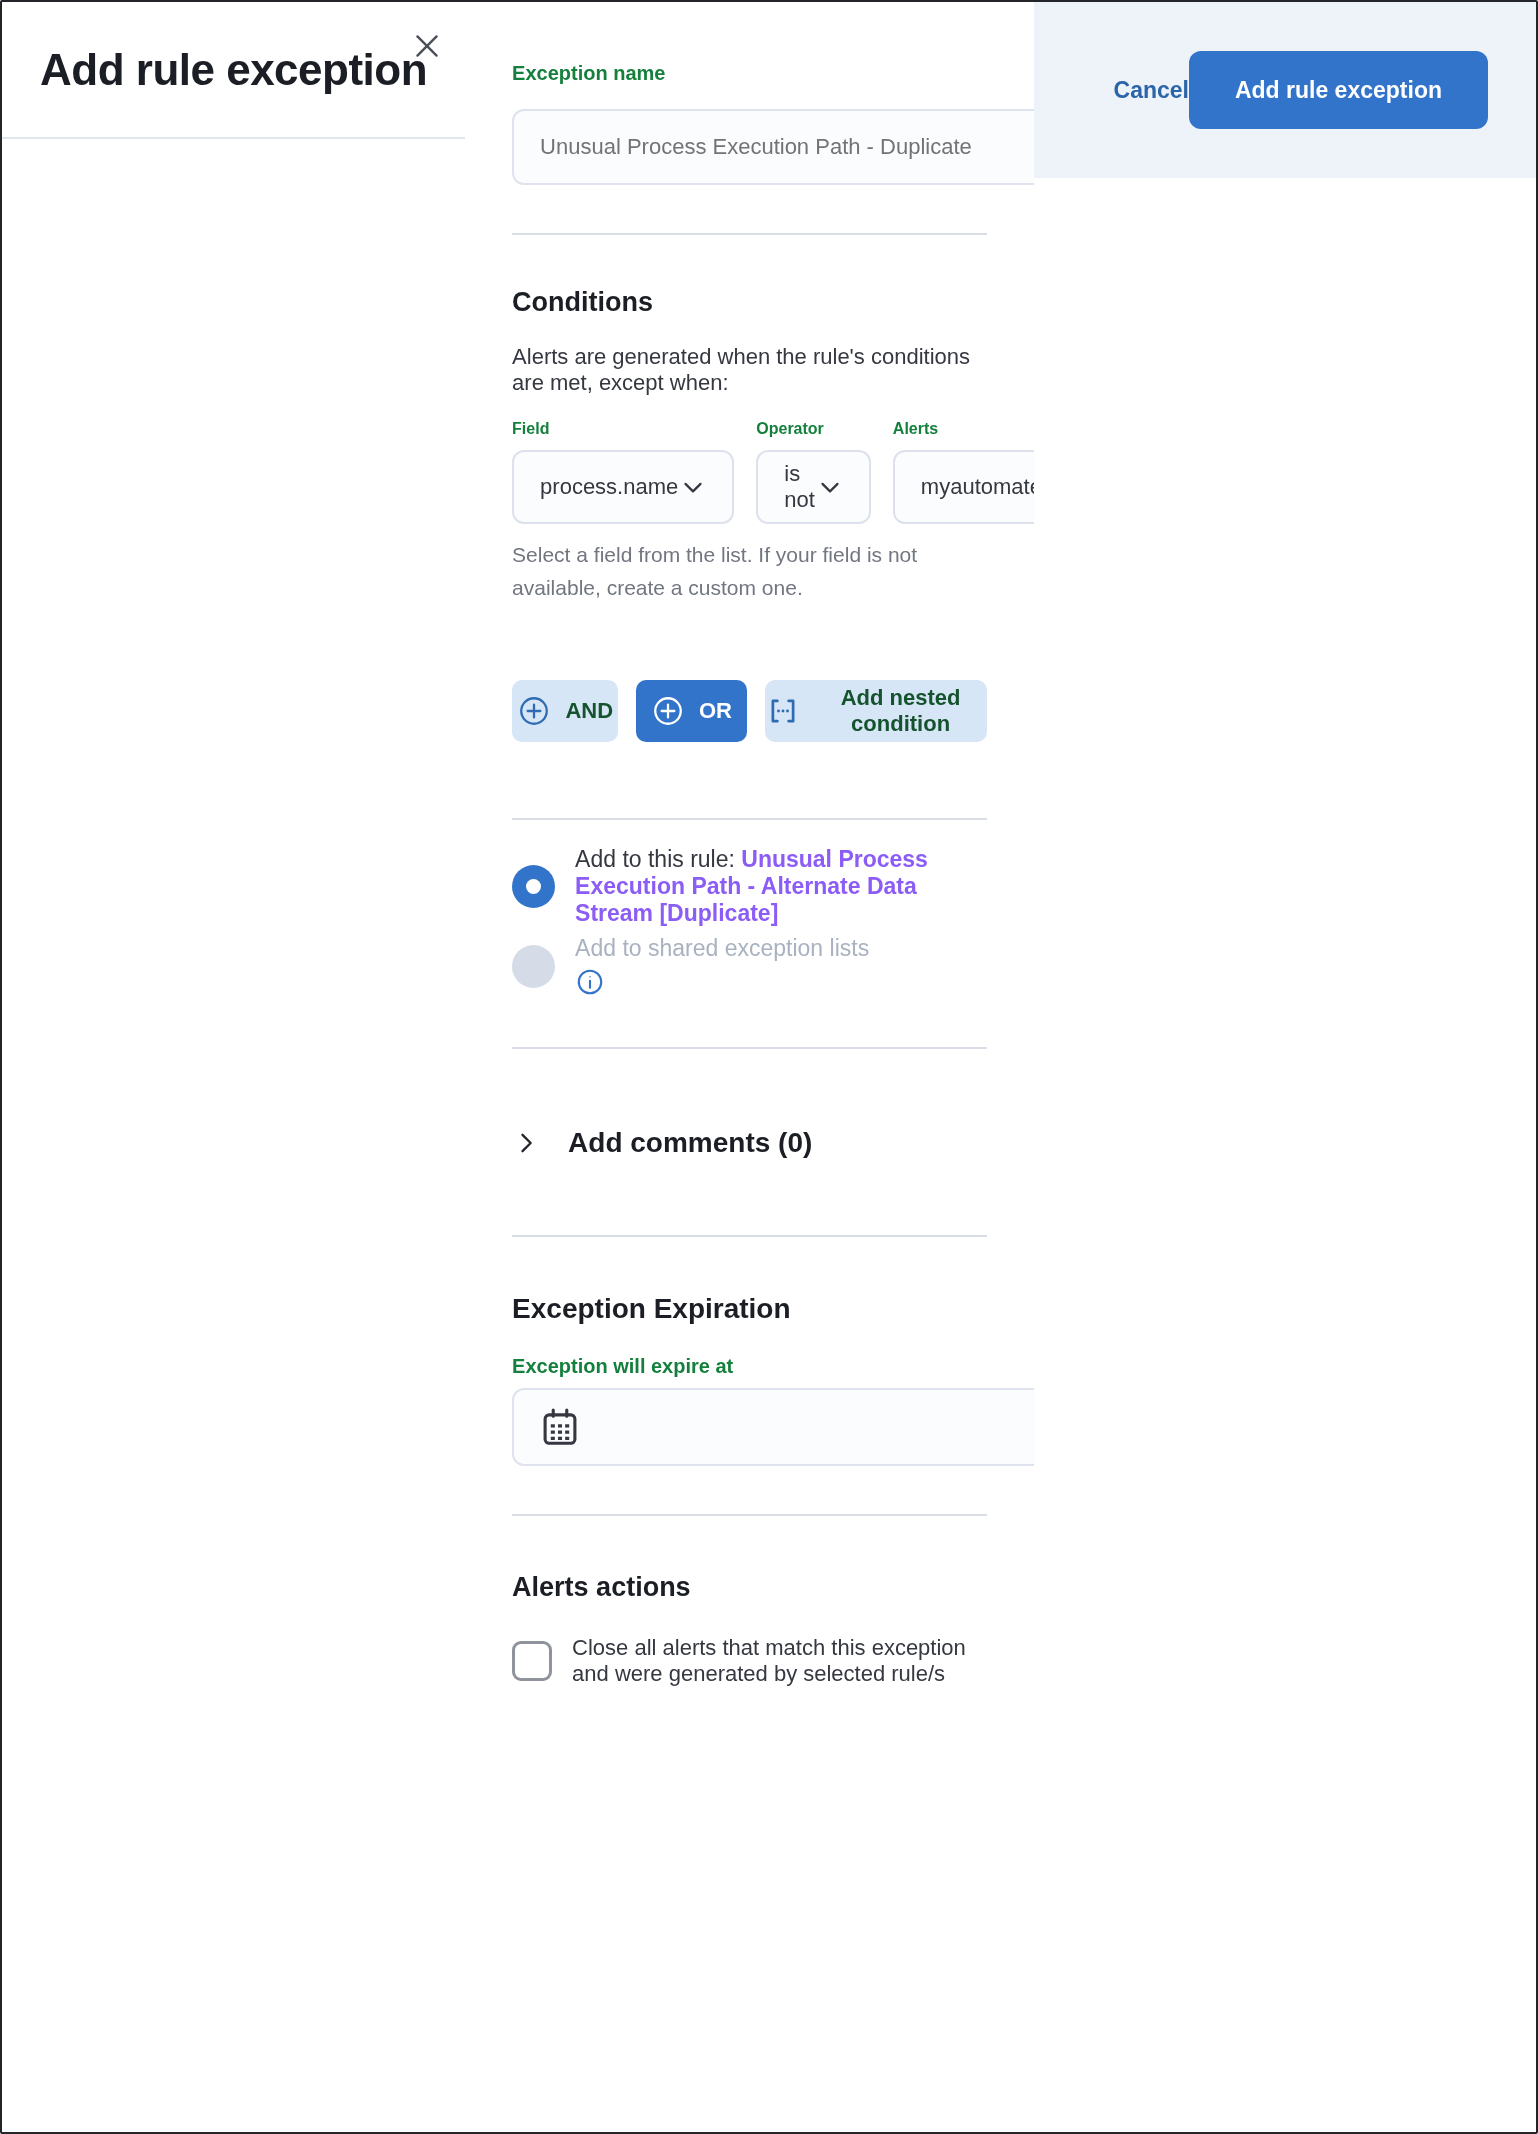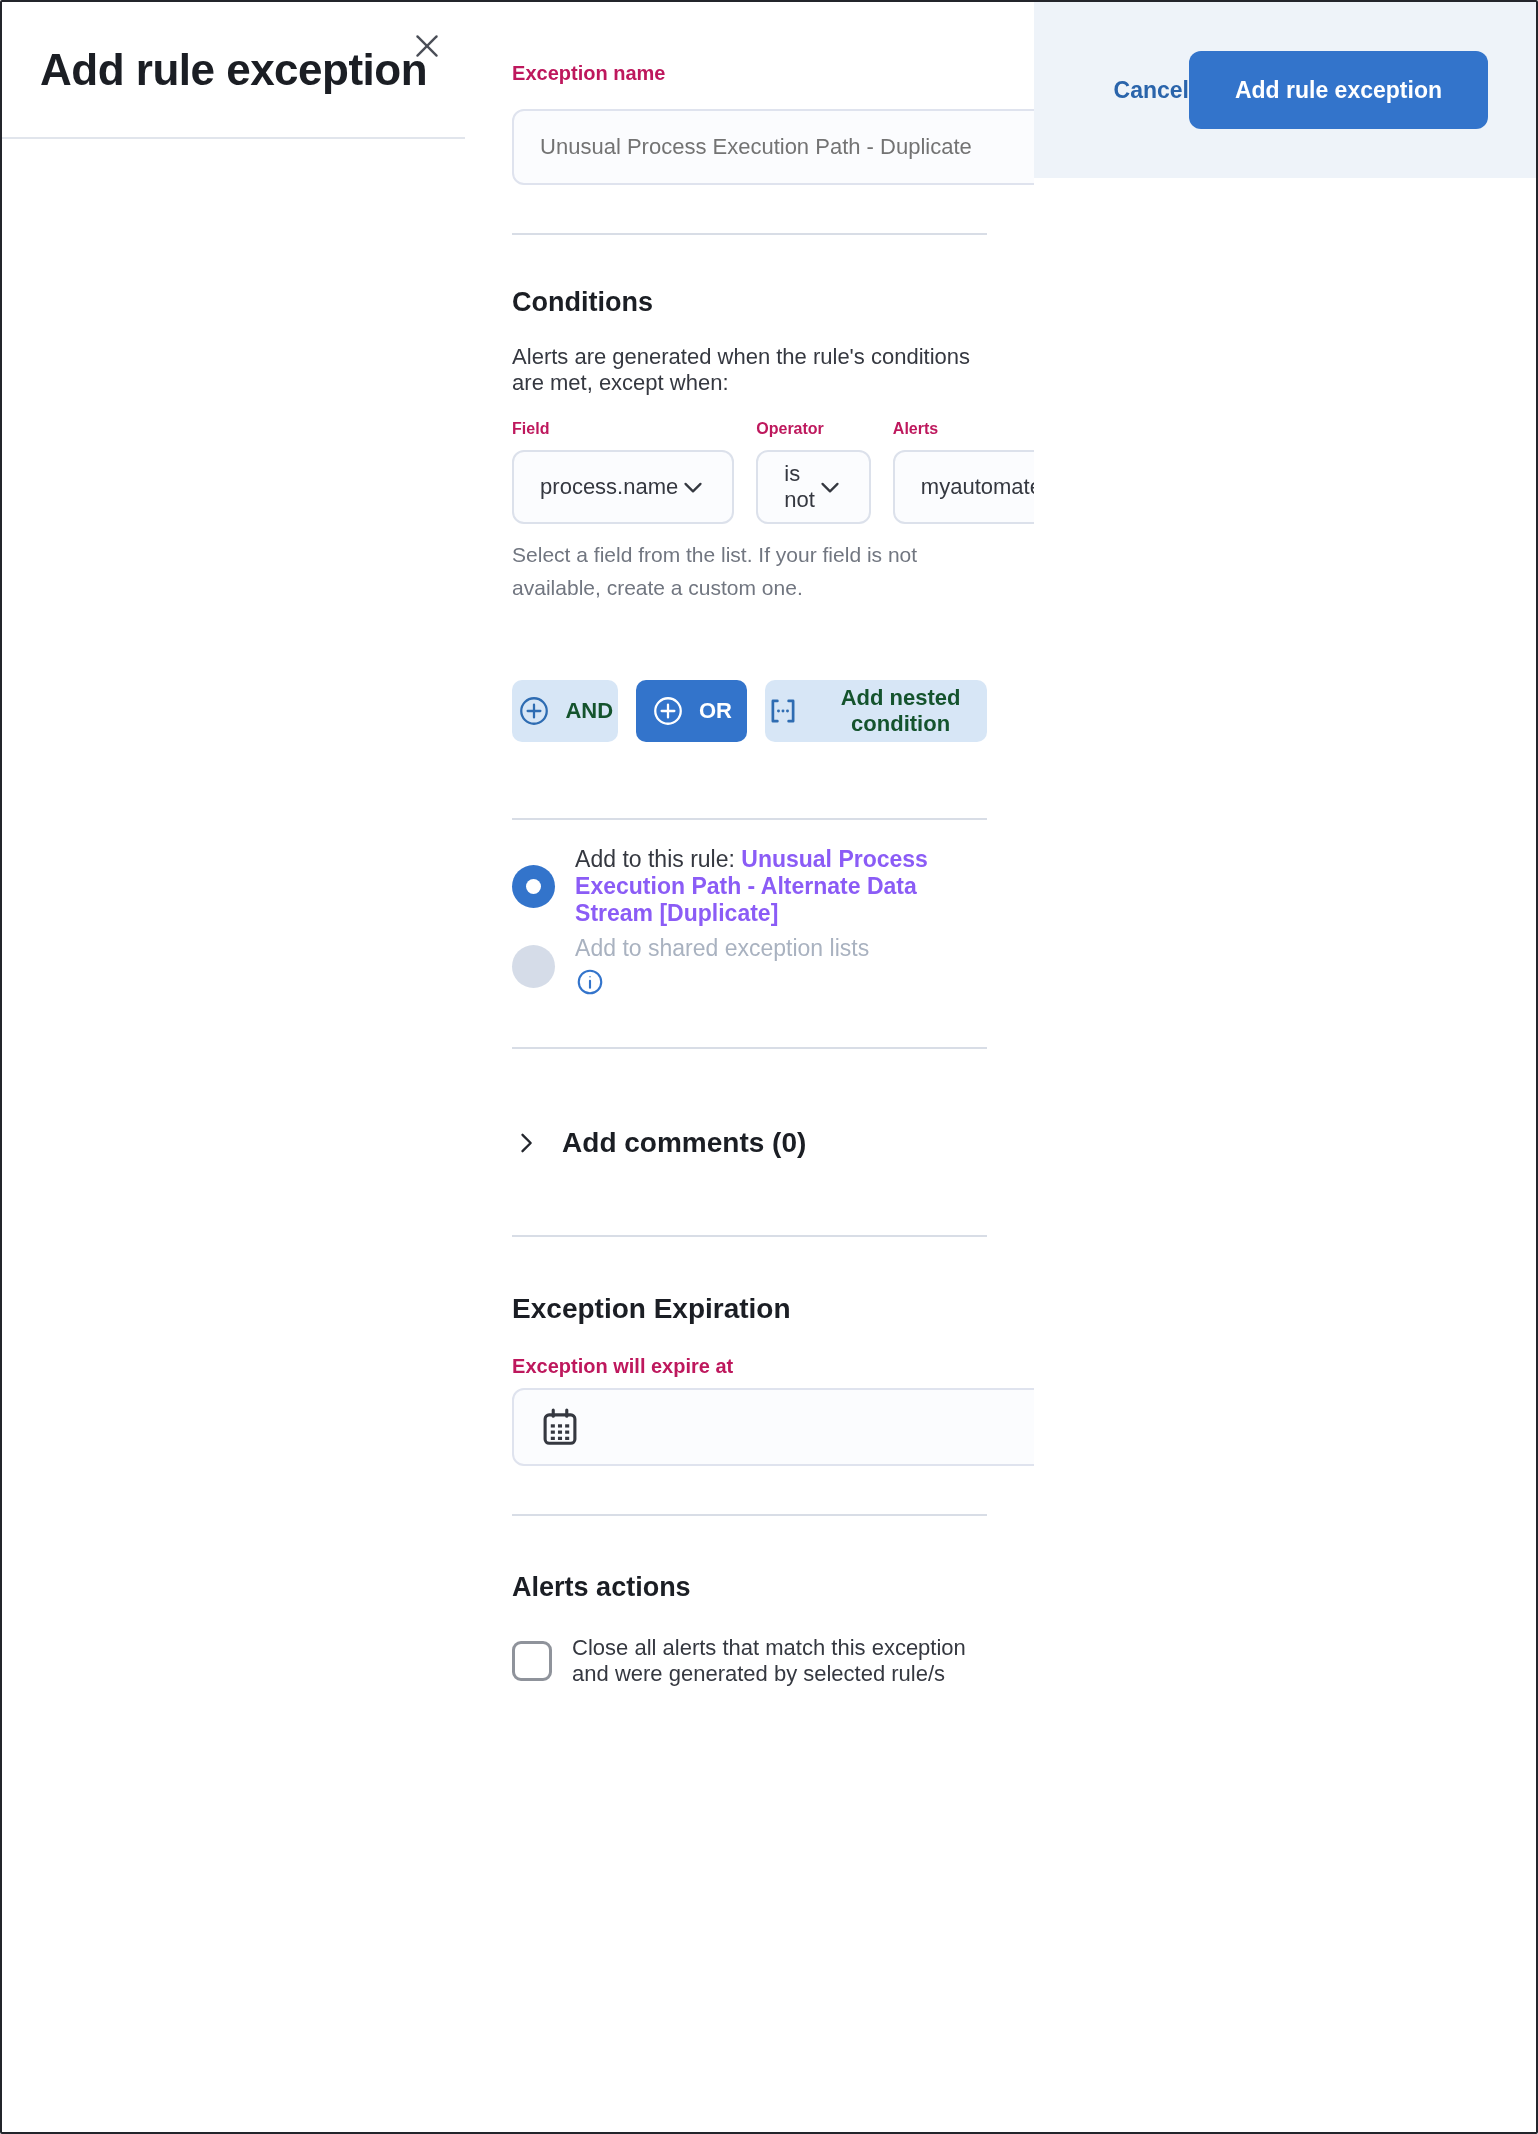--- a/index.html
+++ b/index.html
@@ -26,21 +26,21 @@
     position:absolute; top:22px; right:16px; width:44px; height:44px;
     background:none; border:none; cursor:pointer;
     display:flex; align-items:center; justify-content:center;
   }
 
   
   .dialog-body { flex:1 1 auto; padding:0 47px; overflow:hidden; }
 
   hr.divider { border:none; border-top:2px solid #d8dde6; }
 
-  .form-label { font-size:20px; font-weight:700; color:#be185d; }
+  .form-label { font-size:20px; font-weight:700; color:#15803d; }
 
   .text-input {
     display:block; margin-top:24px; width:798px; height:76px;
     background:#fbfcfe; border:2px solid #dfe3ee; border-radius:12px;
     padding:0 26px; font-size:22px; color:#737373;
     font-family:Liberation Sans, sans-serif;
   }
 
   .mt-label-top { margin-top:60px; }
   .hr-1 { margin-top:48px; }
@@ -97,21 +97,21 @@
   }
   .radio-circle.disabled { background:#d5dce8; }
   .radio-label { font-size:23px; color:#353840; }
   .radio-label .rule-name { font-weight:700; color:#8b5cf6; }
   .radio-label.disabled { color:#a9b2c0; }
   .info-icon { margin-left:10px; vertical-align:-5px; }
   .hr-3 { margin-top:50px; }
 
   
   .comments-toggle {
-    margin-top:78px; display:flex; align-items:center; gap:22px;
+    margin-top:78px; display:flex; align-items:center; gap:28px;
     background:none; border:none; cursor:pointer; padding:0;
     font-family:"Liberation Sans","DejaVu Sans",sans-serif;
   }
   .comments-heading { font-size:28px; font-weight:700; color:#1b1e24; }
   .hr-4 { margin-top:76px; }
 
   
   .heading-exp { margin-top:56px; font-size:28px; }
   .exp-label { margin-top:30px; }
   .date-input {

